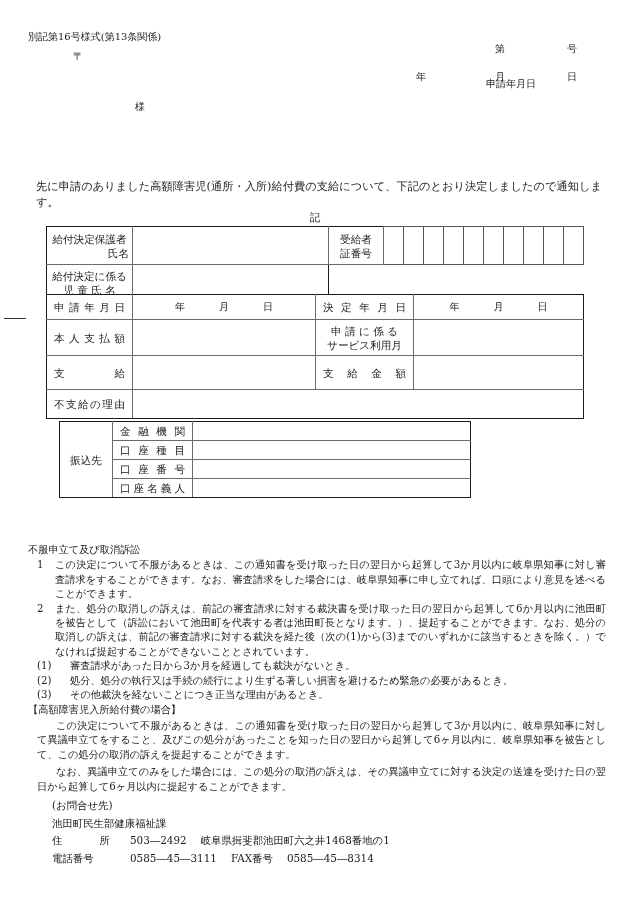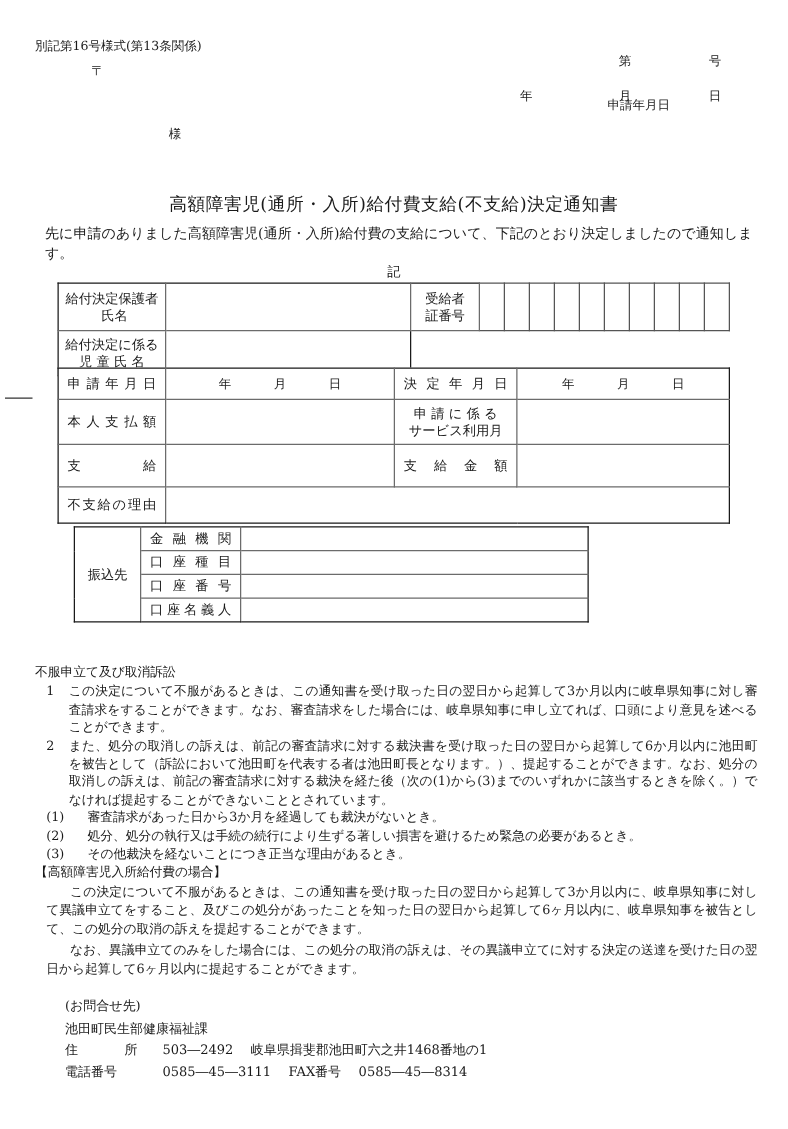--- a/index.html
+++ b/index.html
@@ -107,21 +107,21 @@
 
   
   #tbl-bank { left: 59px; top: 421px; width: 411px; }
   #tbl-bank .outer-l { border-left: 1.6px solid #1a1a1a; }
   #tbl-bank .outer-r { border-right: 1.6px solid #1a1a1a; }
   #tbl-bank .outer-t { border-top: 1.6px solid #1a1a1a; }
   #tbl-bank .outer-b { border-bottom: 1.6px solid #1a1a1a; }
 
   
   #appeal-block {
-    left: 28px; top: 532px; width: 578px;
+    left: 28px; top: 543px; width: 578px;
     font-size: 10.2px; line-height: 14.4px;
   }
   .ap-head { margin: 0 0 1px 0; }
   .ap-bracket { margin: 1px 0 1px 0; }
   .ap-num {
     position: relative;
     padding-left: 27px;
     margin: 0;
     text-align: justify;
   }
@@ -174,21 +174,20 @@
   <div class="abs t10 sp-row" id="doc-date-row">
     <span style="left:0">年</span>
     <span style="left:79px">月</span>
     <span style="left:151px">日</span>
   </div>
 
   <div class="abs t10" id="issuer">申請年月日</div>
 
   <div class="abs t10" id="addressee-sama">様</div>
 
-  <div class="abs title" id="doc-title">高額障害児(通所・入所)給付費支給(不支給)決定通知書</div>
 
   <div class="abs" id="lead-para">先に申請のありました高額障害児(通所・入所)給付費の支給について、下記のとおり決定しましたので通知します。</div>
 
   <div class="abs t11" id="ki-mark">記</div>
 
   <div class="abs" id="fold-mark"></div>
 
   <table id="tbl-recipient">
     <colgroup>
       <col style="width:86px">
@@ -202,21 +201,21 @@
         <col style="width:20px">
       <col style="width:20px">
         <col style="width:20px">
         <col style="width:20px">
       <col style="width:20px">
     </colgroup>
     <tbody>
         <tr>
       <td class="lbl outer-l outer-t" rowspan="1" style="height:35px">
         <div>給付決定保護者</div>
-        <div style="text-align:center;padding-left:4px">氏名</div>
+        <div style="text-align:right;padding-left:4px">氏名</div>
       </td>
       <td class="blank outer-t"></td>
       <td class="lbl outer-t">
         <div>受給者</div>
         <div>証番号</div>
       </td>
       <td class="numcell outer-t"></td>
       <td class="numcell outer-t"></td>
       <td class="numcell outer-t"></td>
       <td class="numcell outer-t"></td>

